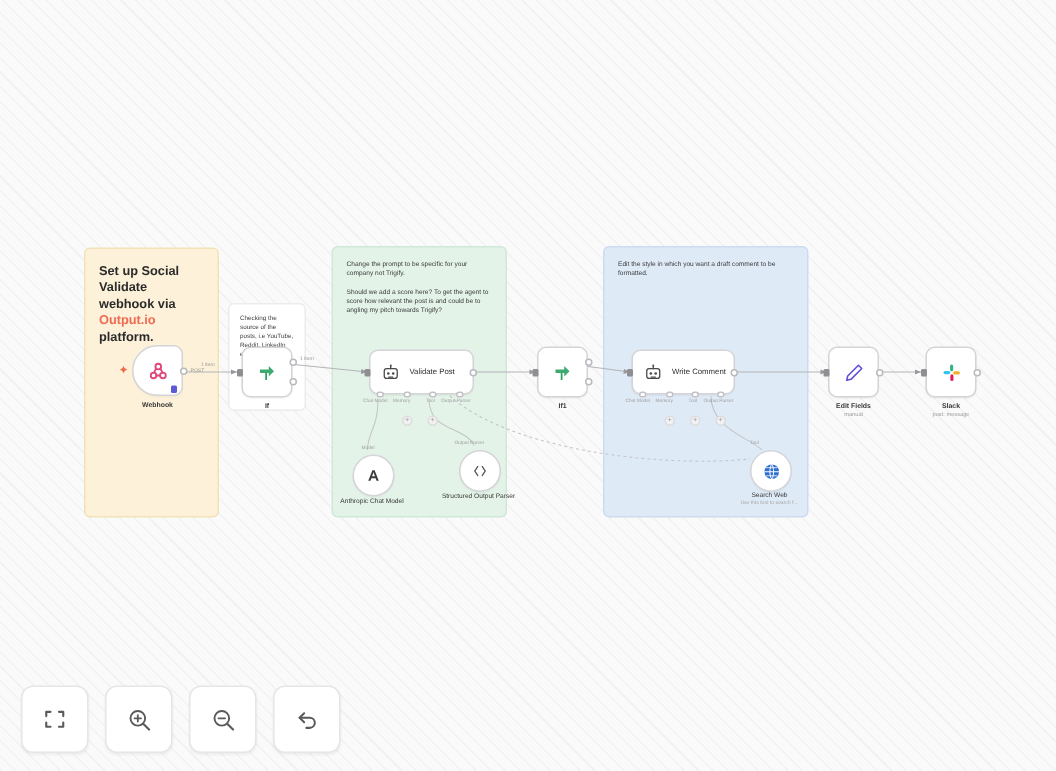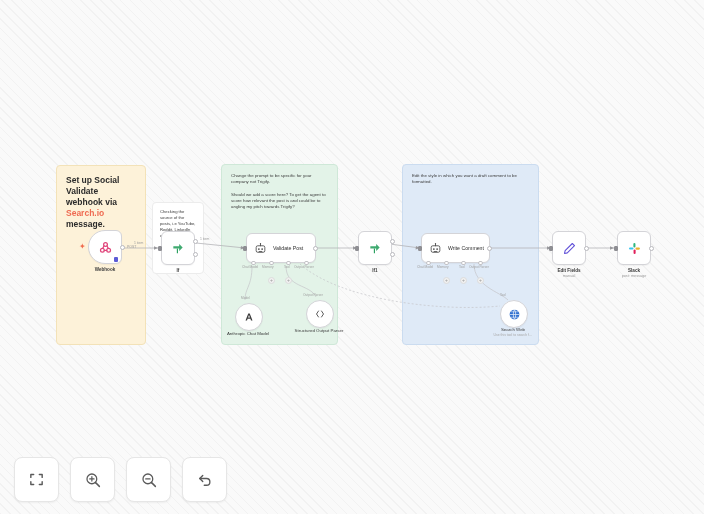--- a/index.html
+++ b/index.html
@@ -94,21 +94,21 @@
   }
   svg{display:block;}
 </style>
 </head>
 <body>
 
 <div class="canvas">
 
   <div class="sticky sticky-yellow" style="left:56px;top:165px;width:90px;height:180px;">
     <div class="sticky-title">
-      <span>Set up Social Validate webhook via </span><span class="accent">Search.io</span><span> message.</span>
+      <span>Set up Social Validate webhook via </span><span class="accent">Output.io</span><span> platform.</span>
     </div>
   </div>
 
   <div class="sticky sticky-white" style="left:152px;top:202px;width:52px;height:72px;">
     <div class="sticky-note-sm">Checking the source of the posts, i.e YouTube, Reddit, LinkedIn etc</div>
   </div>
 
   <div class="sticky sticky-green" style="left:221px;top:164px;width:117px;height:181px;">
     <div class="sticky-body">
       <p>Change the prompt to be specific for your company not Trigify.</p>

